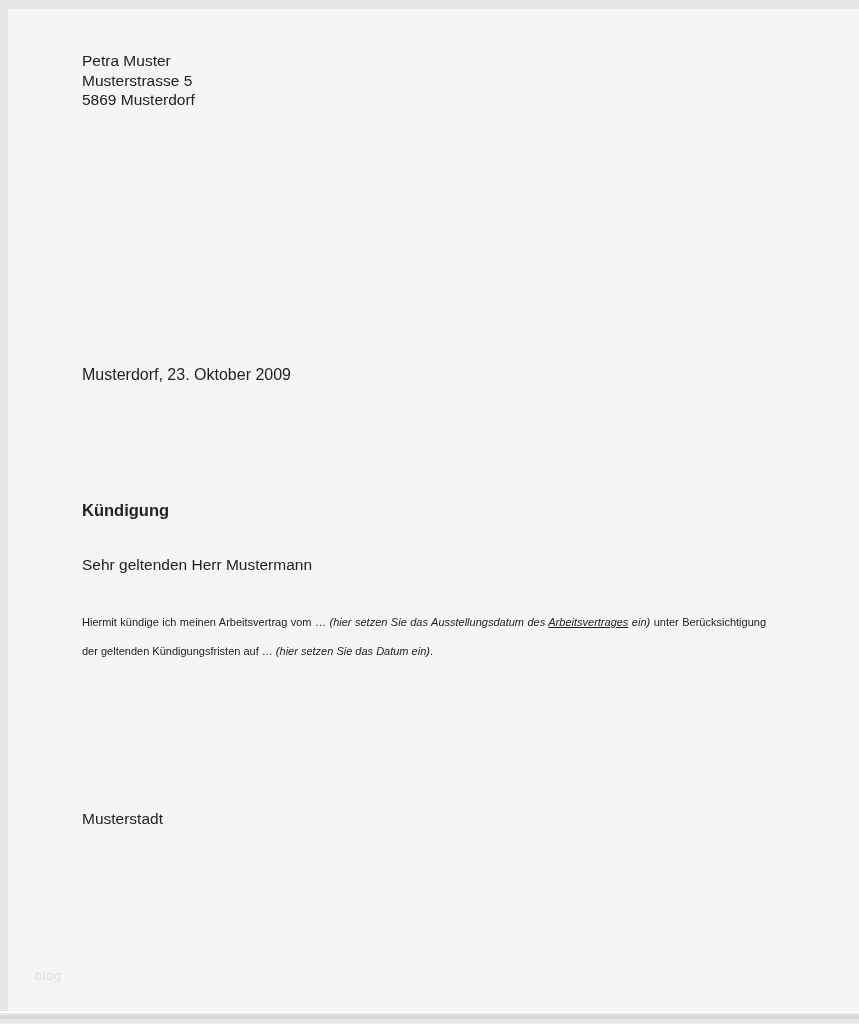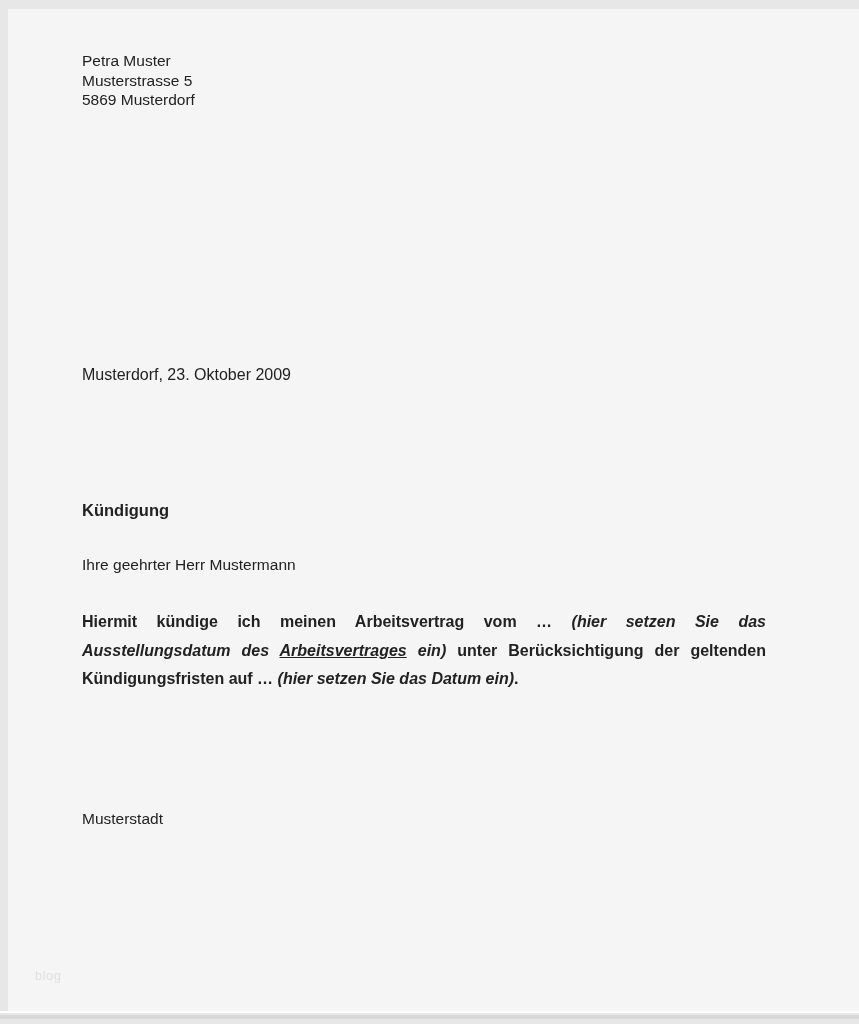--- a/index.html
+++ b/index.html
@@ -60,24 +60,23 @@
     font-weight: bold;
     margin-top: 12px;
   }
   .salutation {
     left: 82px; top: 556px;
     font-size: 15.5px;
   }
   .body-paragraph {
     left: 82px; top: 608px;
     width: 684px;
-    font-size: 16px;
+    font-size: 11px;
     line-height: 28.5px;
     text-align: justify;
-    font-weight: bold;
   }
   .thanks-line {
     left: 82px; top: 733px;
     font-size: 15.5px;
   }
   .signature-label {
     left: 82px; top: 810px;
     font-size: 15.5px;
   }
   .italic { font-style: italic; }
@@ -102,21 +101,21 @@
     <div>Petra Muster</div>
     <div>Musterstrasse 5</div>
     <div>5869 Musterdorf</div>
   </div>
 
 
   <div class="abs dateline">Musterdorf, 23. Oktober 2009</div>
 
   <div class="abs subject-line">Kündigung</div>
 
-  <div class="abs salutation">Ihre geehrter Herr Mustermann</div>
+  <div class="abs salutation">Sehr geltenden Herr Mustermann</div>
 
   <div class="abs body-paragraph">
     <span>Hiermit kündige ich meinen Arbeitsvertrag vom … </span><span class="italic">(hier setzen Sie das Ausstellungsdatum des </span><span class="italic-underline">Arbeitsvertrages</span><span class="italic"> ein)</span><span> unter Berücksichtigung der geltenden Kündigungsfristen auf … </span><span class="italic">(hier setzen Sie das Datum ein)</span><span>.</span>
   </div>
 
 
   <div class="abs signature-label">Musterstadt</div>
 
   <div class="abs watermark">blog</div>
 </div>

